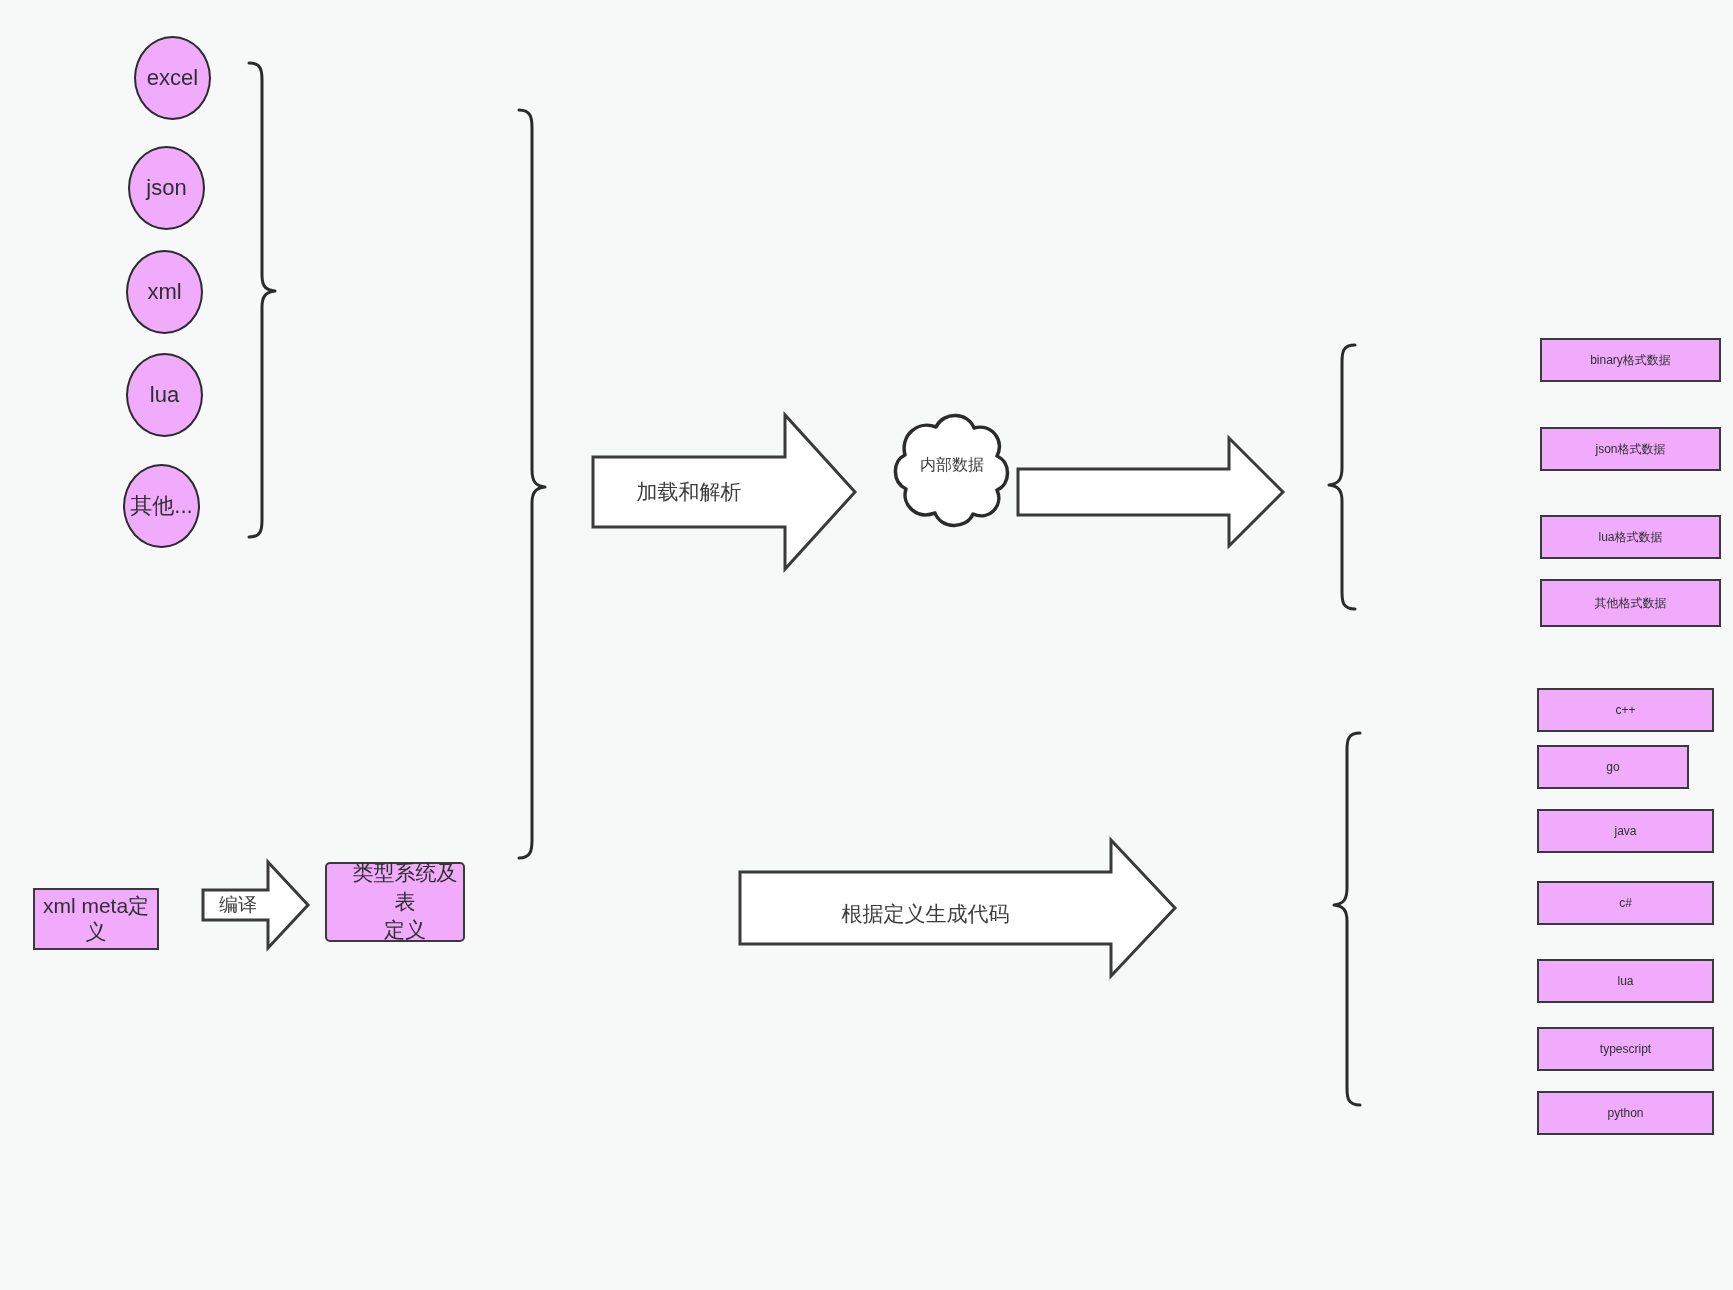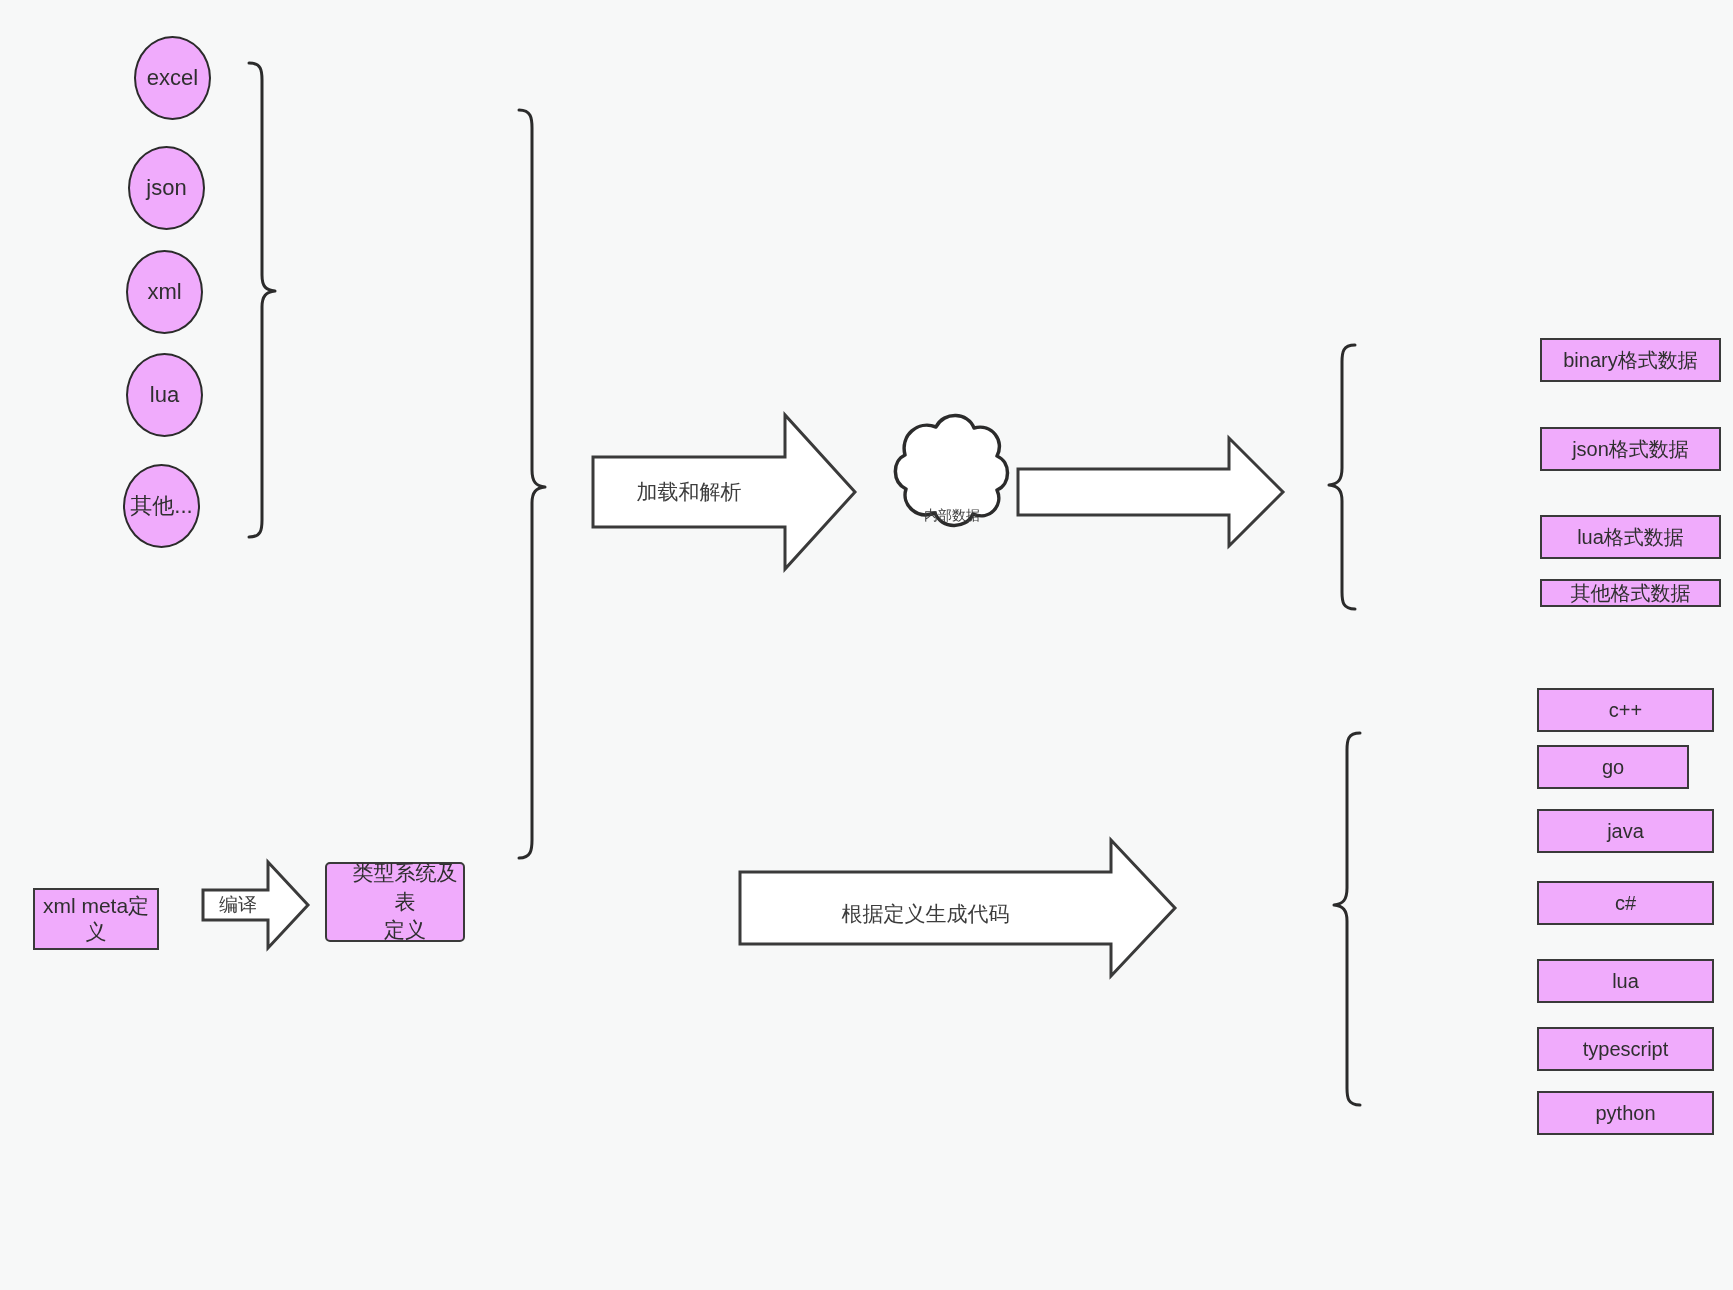--- a/index.html
+++ b/index.html
@@ -22,21 +22,21 @@
     font-size:22px;
     line-height:1.15;
   }
 
   
   .rect{
     border:2.5px solid #3a3a3a;
     font-size:21px;
     line-height:1.25;
   }
-  .rect.small{font-size:20px;}
+  .rect.small{font-size:12px;}
 
   
   .rrect{
     border:2.5px solid #3a3a3a;
     border-radius:5px;
     font-size:21px;
     line-height:1.35;
     padding-left:20px;
   }
 
@@ -47,22 +47,22 @@
     position:absolute;
     display:flex;align-items:center;justify-content:center;
     font-size:21px;color:#3d3d3d;
     pointer-events:none;
     text-align:center;
   }
   .arrow-label.small{font-size:19px;}
 
   .cloud-label{
     position:absolute;
-    display:flex;align-items:flex-end;justify-content:center;
-    font-size:14px;color:#3d3d3d;
+    display:flex;align-items:flex-start;justify-content:center;
+    font-size:16px;color:#3d3d3d;
   }
 
   svg{position:absolute;left:0;top:0;overflow:visible;}
   .stroke{fill:none;stroke:#2b2b2b;stroke-width:3;stroke-linecap:round;stroke-linejoin:round;}
   .arrowshape{fill:#ffffff;stroke:#3a3a3a;stroke-width:3;stroke-linejoin:miter;}
   .cloudshape{fill:#ffffff;stroke:#2b2b2b;stroke-width:3.5;stroke-linejoin:round;}
 </style>
 </head>
 <body>
 
@@ -142,21 +142,21 @@
 
   <div class="node rect small" style="left:1540px;top:338px;width:181px;height:44px;">
     <span>binary格式数据</span>
   </div>
   <div class="node rect small" style="left:1540px;top:427px;width:181px;height:44px;">
     <span>json格式数据</span>
   </div>
   <div class="node rect small" style="left:1540px;top:515px;width:181px;height:44px;">
     <span>lua格式数据</span>
   </div>
-  <div class="node rect small" style="left:1540px;top:579px;width:181px;height:28px;">
+  <div class="node rect small" style="left:1540px;top:579px;width:181px;height:48px;">
     <span>其他格式数据</span>
   </div>
 
   <div class="node rect label-2line" style="left:33px;top:880px;width:126px;height:62px;margin-top:8px;">
     <span>xml meta定
 义</span>
   </div>
 
   <div class="arrow-label small" style="left:203px;top:890px;width:70px;height:30px;">
     <span>编译</span>

